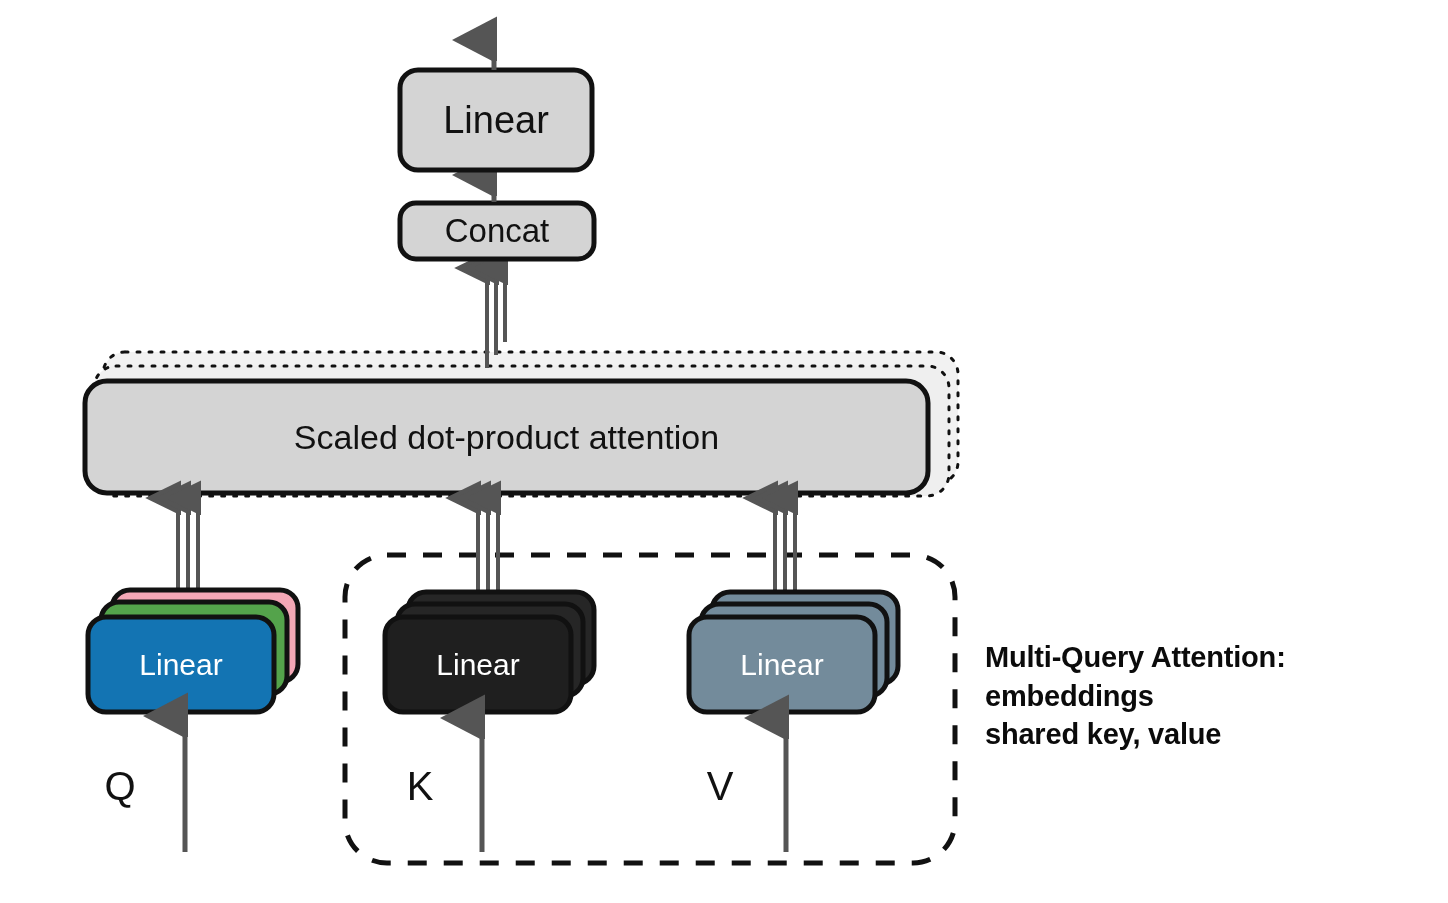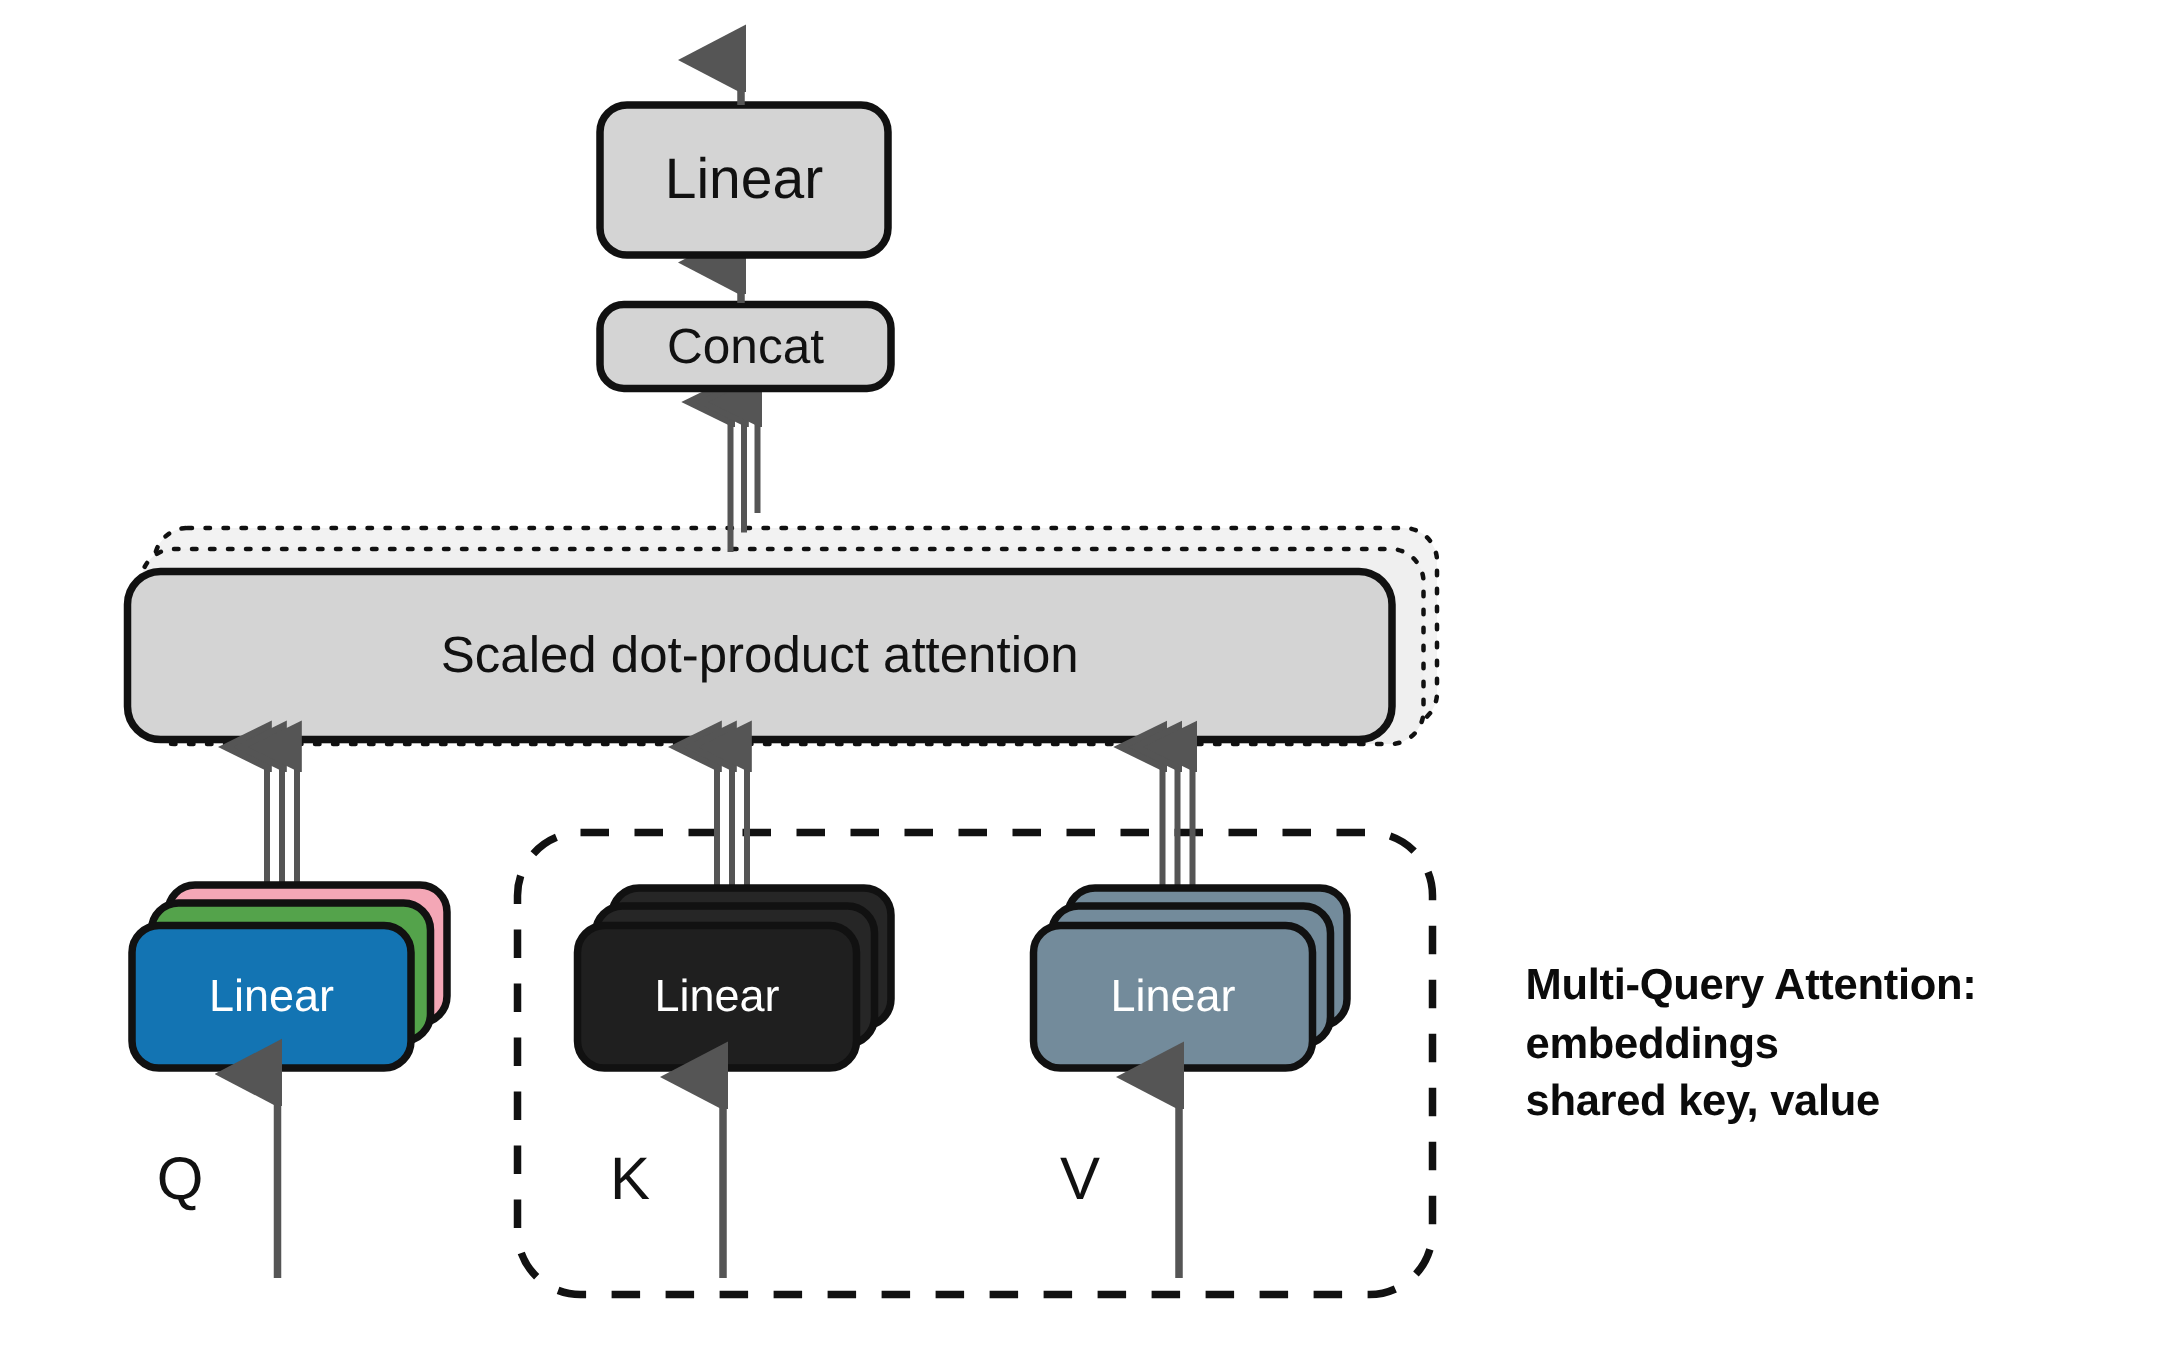--- a/index.html
+++ b/index.html
@@ -48,21 +48,21 @@
   .lbl-linear-small {
     font-size: 30px;
     color: #ffffff;
   }
   .lbl-qkv {
     font-size: 40px;
     color: #111111;
   }
   .caption {
     position: absolute;
-    left: 1017px;
+    left: 985px;
     top: 638px;
     width: 400px;
     font-family: "Liberation Sans", sans-serif;
     font-size: 29px;
     font-weight: bold;
     line-height: 1.33;
     color: #0b0b0b;
     letter-spacing: -0.2px;
   }
 </style>

